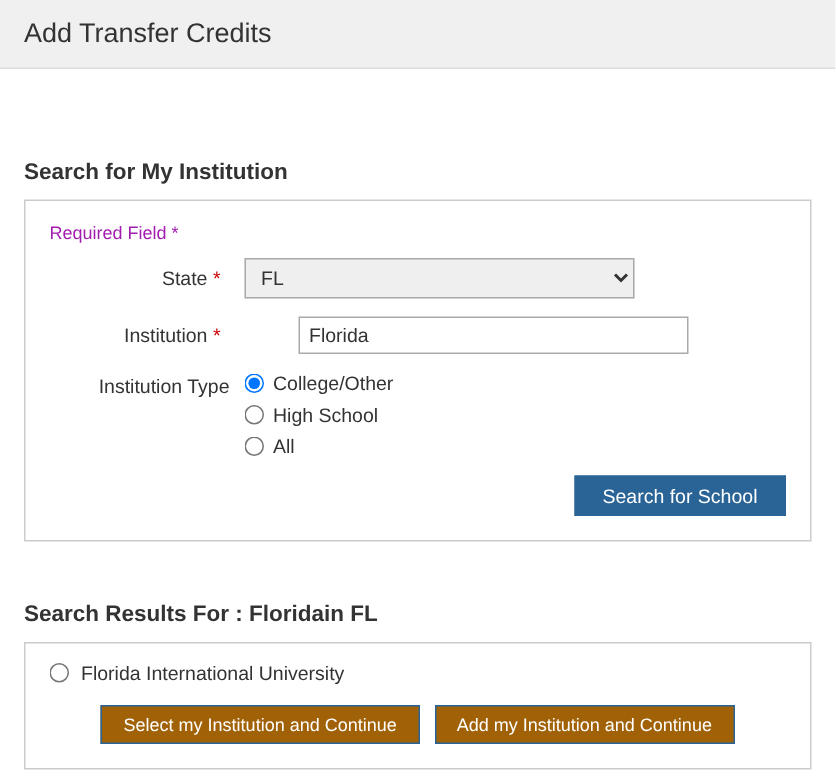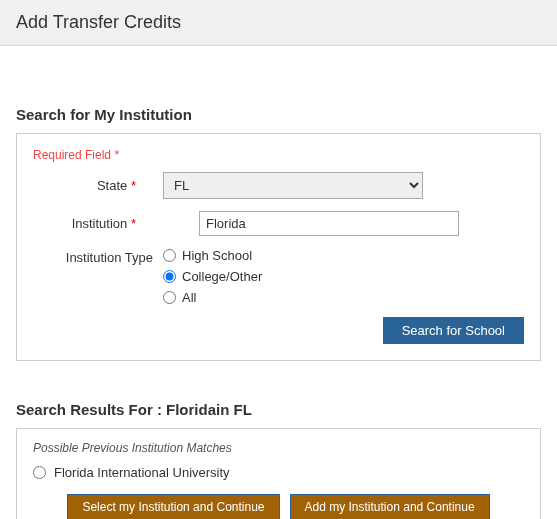--- a/index.html
+++ b/index.html
@@ -41,33 +41,33 @@
       margin-bottom: 16px;
     }
 
     .required-field-label {
       color: #c00;
       font-size: 12px;
       margin-bottom: 10px;
     }
 
     .required-field-label span {
-      color: #ef4444;
+      color: #a21caf;
     }
 
     .form-row {
       display: flex;
       align-items: center;
       margin-bottom: 12px;
     }
 
     .form-row label {
       width: 130px;
       text-align: right;
-      padding-right: 27px;
+      padding-right: 16px;
       font-size: 13px;
       flex-shrink: 0;
     }
 
     .form-row label .req {
       color: #c00;
     }
 
     .form-row select,
     .form-row input[type="text"] {
@@ -216,45 +216,44 @@
         <span>Institution</span>
         <span class="req"> *</span>
       </label>
       <input type="text" value="Florida" style="">
     </div>
 
     <div class="institution-type-row">
       <div class="label-col">Institution Type</div>
       <div class="radio-group">
         <label class="radio-option">
+          <input type="radio" name="instType" value="college" checked="" style="">
+          <span>College/Other</span>
+        </label>
+        <label class="radio-option">
           <input type="radio" name="instType" value="highschool" style="">
           <span>High School</span>
-        </label>
-        <label class="radio-option">
-          <input type="radio" name="instType" value="college" checked="" style="">
-          <span>College/Other</span>
         </label>
         <label class="radio-option">
           <input type="radio" name="instType" value="all" style="">
           <span>All</span>
         </label>
       </div>
     </div>
 
     <div class="button-row">
       <button class="btn-search">Search for School</button>
     </div>
   </div>
 </div>
 
 <div class="section">
   <div class="search-results-title">Search Results For : Floridain FL</div>
 
   <div class="results-box">
-    <div class="results-subtitle">Possible Previous Institution Matches</div>
 
     <div class="result-option">
       <input type="radio" name="institution" value="fiu" style="">
       <span>Florida International University</span>
     </div>
 
     <div class="result-buttons">
       <button class="btn-result">Select my Institution and Continue</button>
       <button class="btn-result">Add my Institution and Continue</button>
     </div>

